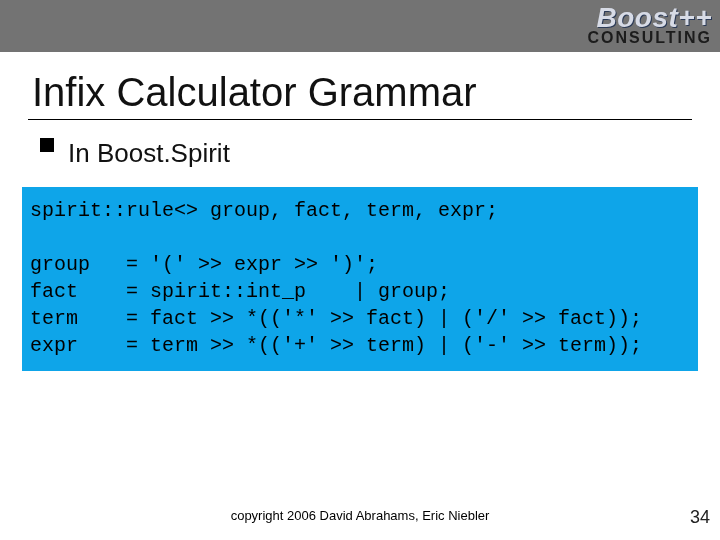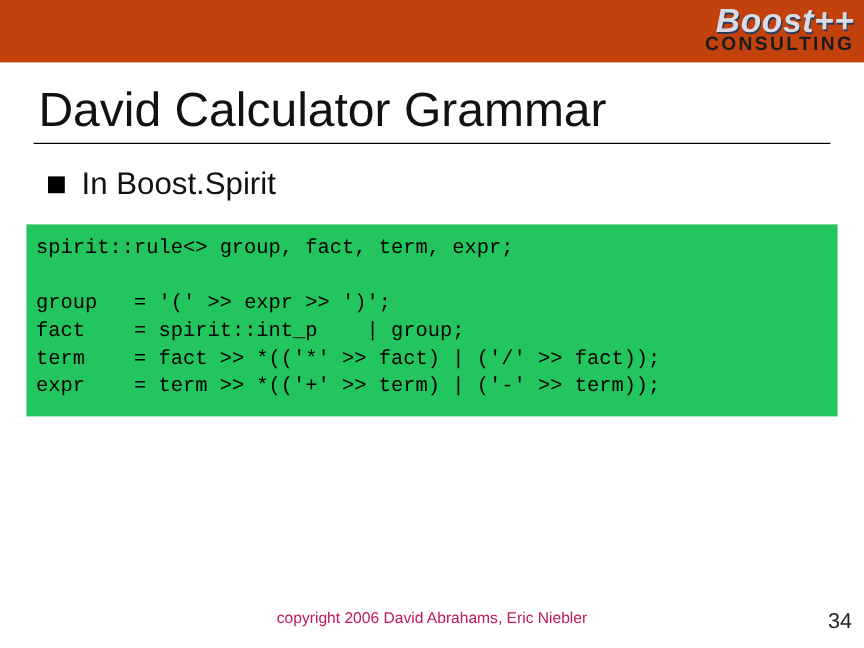--- a/index.html
+++ b/index.html
@@ -8,21 +8,21 @@
     width: 720px;
     height: 540px;
     background: #fff;
     font-family: Arial, Helvetica, sans-serif;
     position: relative;
     overflow: hidden;
   }
   .topbar {
     width: 100%;
     height: 52px;
-    background: #c2410c;
+    background: #737373;
     position: relative;
   }
   .logo {
     position: absolute;
     right: 8px;
     top: 4px;
     text-align: right;
     line-height: 1;
   }
   .logo-main {
@@ -51,71 +51,70 @@
     font-family: Arial, Helvetica, sans-serif;
   }
   .title-rule {
     border: none;
     border-top: 1.5px solid #000;
     margin: 2px 28px 0 28px;
   }
   .subtitle-row {
     margin: 18px 0 0 40px;
     display: flex;
-    align-items: center;
   }
   .bullet {
     width: 14px;
     height: 14px;
     background: #000;
     margin-right: 14px;
   }
   .subtitle {
     font-size: 26px;
     color: #111;
   }
   .codeblock {
     margin: 18px 22px 0 22px;
-    background: #22c55e;
+    background: #0ea5e9;
     padding: 10px 8px 12px 8px;
     font-family: "Courier New", monospace;
-    font-size: 17px;
+    font-size: 20px;
     line-height: 1.35;
     color: #000;
     white-space: pre;
   }
   .footer {
     position: absolute;
     bottom: 16px;
     width: 100%;
     text-align: center;
   }
   .copyright {
     font-size: 13px;
-    color: #be185d;
+    color: #000000;
   }
   .pagenum {
     position: absolute;
     right: 10px;
     bottom: 12px;
     font-size: 18px;
     color: #222;
   }
 </style>
 </head>
 <body>
 
 <div class="topbar">
   <div class="logo">
     <span class="logo-main">Boost++</span>
     <span class="logo-sub">CONSULTING</span>
   </div>
 </div>
 
-<h1 class="title">David Calculator Grammar</h1>
+<h1 class="title">Infix Calculator Grammar</h1>
 <hr class="title-rule">
 
 <div class="subtitle-row">
   <div class="bullet"></div>
   <div class="subtitle">In Boost.Spirit</div>
 </div>
 
 <div class="codeblock"><span>spirit::rule&lt;&gt; group, fact, term, expr;</span>
 
 <span>group</span>   <span>= '(' &gt;&gt; expr &gt;&gt; ')';</span>

